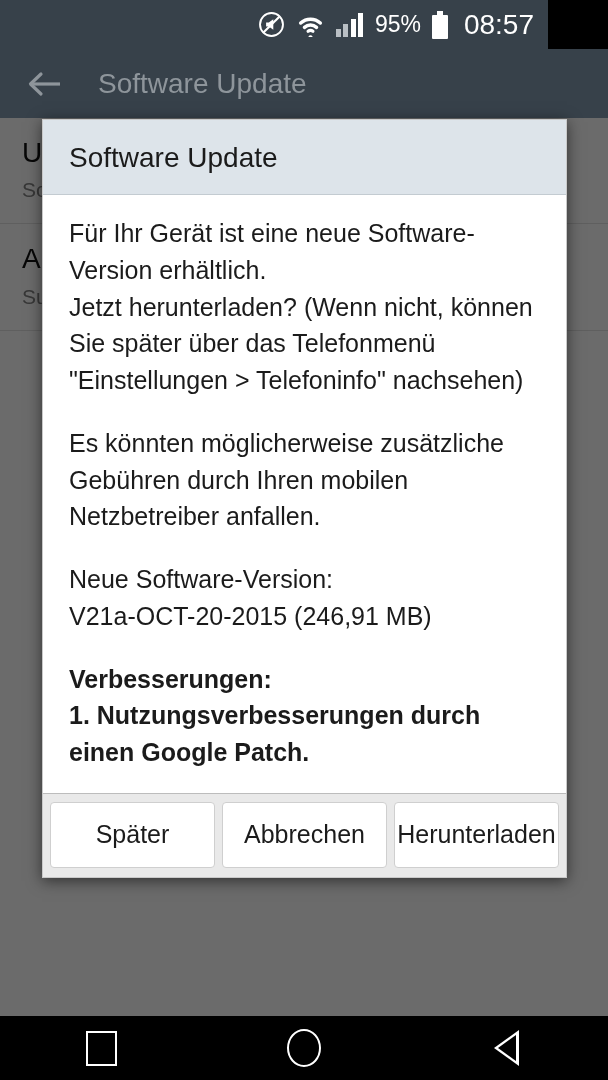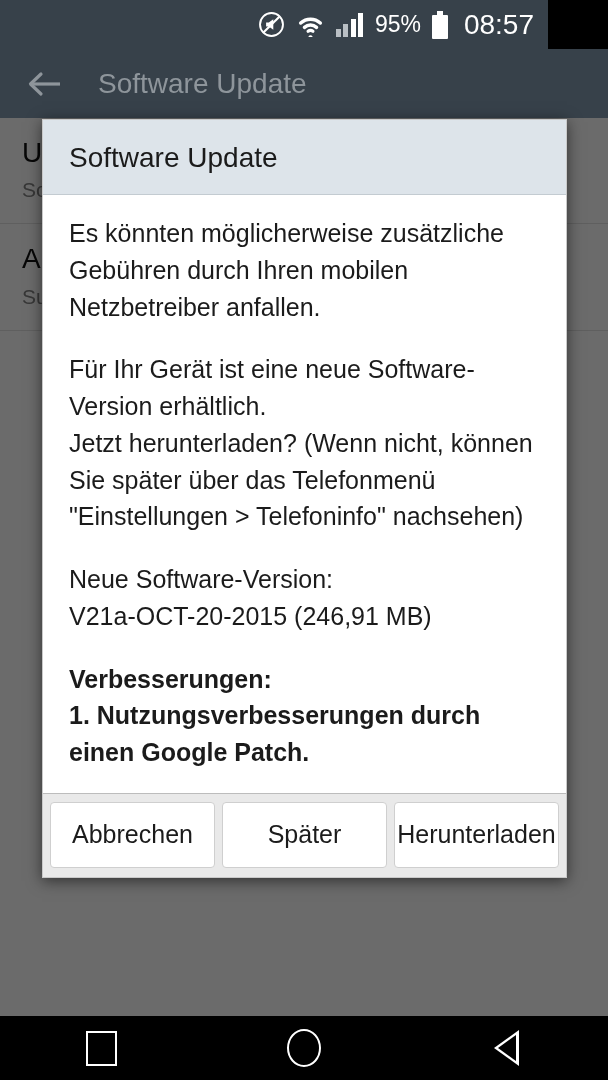--- a/index.html
+++ b/index.html
@@ -326,33 +326,33 @@
     <span id="toolbar-title">Software Update</span>
   </div>
 
   <div id="dialog">
 
     <div id="dialog-header">
       <div id="dialog-title">Software Update</div>
     </div>
 
     <div id="dialog-body">
-      <p class="para">Es könnten möglicherweise zusätzliche Gebühren durch Ihren mobilen Netzbetreiber anfallen.</p>
       <p class="para">Für Ihr Gerät ist eine neue Software-Version erhältlich.
 Jetzt herunterladen? (Wenn nicht, können Sie später über das Telefonmenü "Einstellungen &gt; Telefoninfo" nachsehen)</p>
+      <p class="para">Es könnten möglicherweise zusätzliche Gebühren durch Ihren mobilen Netzbetreiber anfallen.</p>
       <p class="para">Neue Software-Version:
 V21a-OCT-20-2015 (246,91 MB)</p>
       <p class="para">Verbesserungen:
 1. Nutzungsverbesserungen durch einen Google Patch.</p>
     </div>
 
 
     <div id="button-bar">
+      <button class="dlg-btn">Später</button>
       <button class="dlg-btn">Abbrechen</button>
-      <button class="dlg-btn">Später</button>
       <button class="dlg-btn">Herunterladen</button>
     </div>
 
   </div>
 
   <div id="nav-bar">
     <span class="nav-btn">
         <span class="nav-recents"></span>
       </span>
     <span class="nav-btn">

